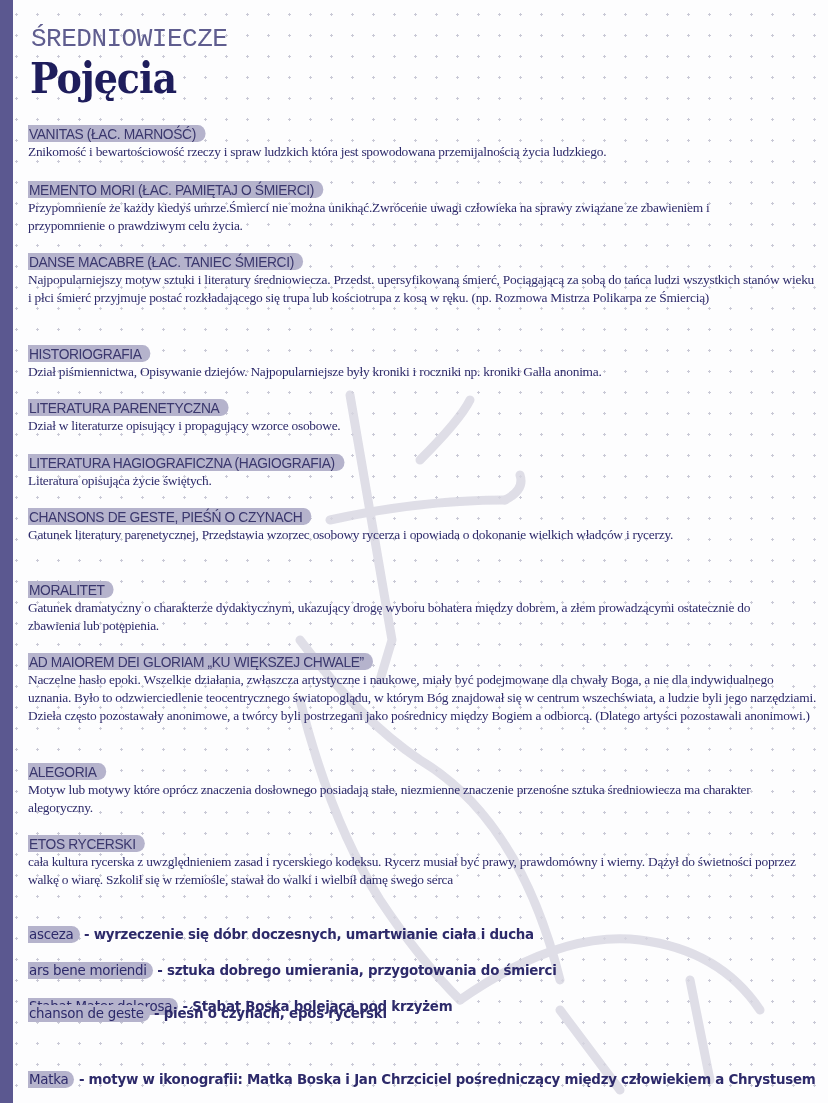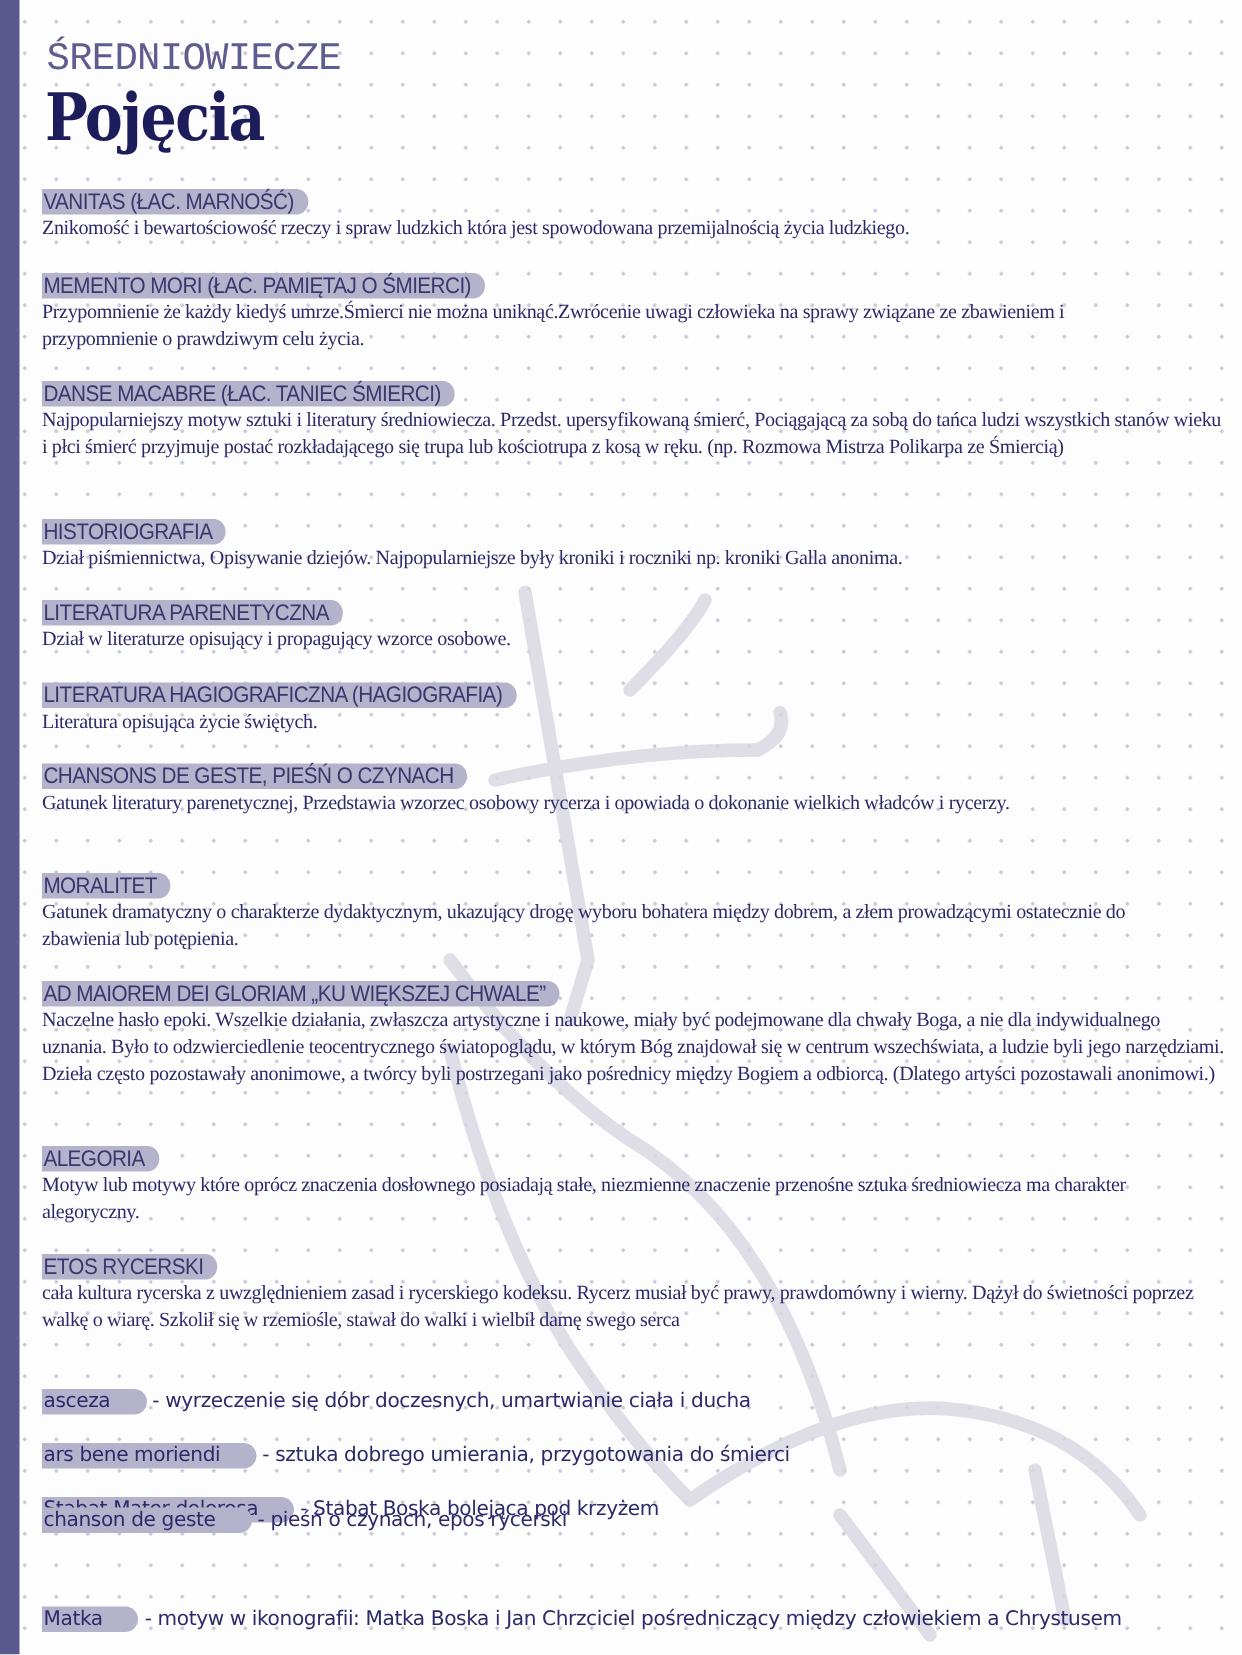--- a/index.html
+++ b/index.html
@@ -38,24 +38,24 @@
       font-size: 15px; line-height: 17px; padding: 0 10px 0 1px;
       border-radius: 0 9px 9px 0; letter-spacing: -0.4px; transform: scaleX(0.92); transform-origin: left;
       text-transform: uppercase;
     }
     .term-def {
       font-family: Liberation Serif, serif; font-size: 13.4px; line-height: 18px;
       color: #2d2a6a; letter-spacing: -0.25px;
     }
     .inline-term { position: absolute; left: 0; width: 790px; font-size: 13.4px; line-height: 20px; letter-spacing: -0.25px; }
     .inline-label {
-      background: #b5b3cc; color: #2d2a6a; padding: 1px 24px 1px 1px;
+      background: #b5b3cc; color: #2d2a6a; padding: 1px 6px 1px 1px;
       border-radius: 0 9px 9px 0;
     }
-    .inline-def { color: #2d2a6a; }
+    .inline-def { color: #2d2a6a; font-weight: bold; }
   </style>
 </head>
 <body>
 
 <div class="sidebar-bar"></div>
 
 <svg class="watermark" viewBox="0 0 828 1103">
   <g fill="none" stroke="#d8d7e2" stroke-width="9" stroke-linecap="round" stroke-linejoin="round" opacity="0.8">
     <path d="M350 395 L392 640 L380 680"></path>
     <path d="M330 520 Q420 500 505 500"></path>

